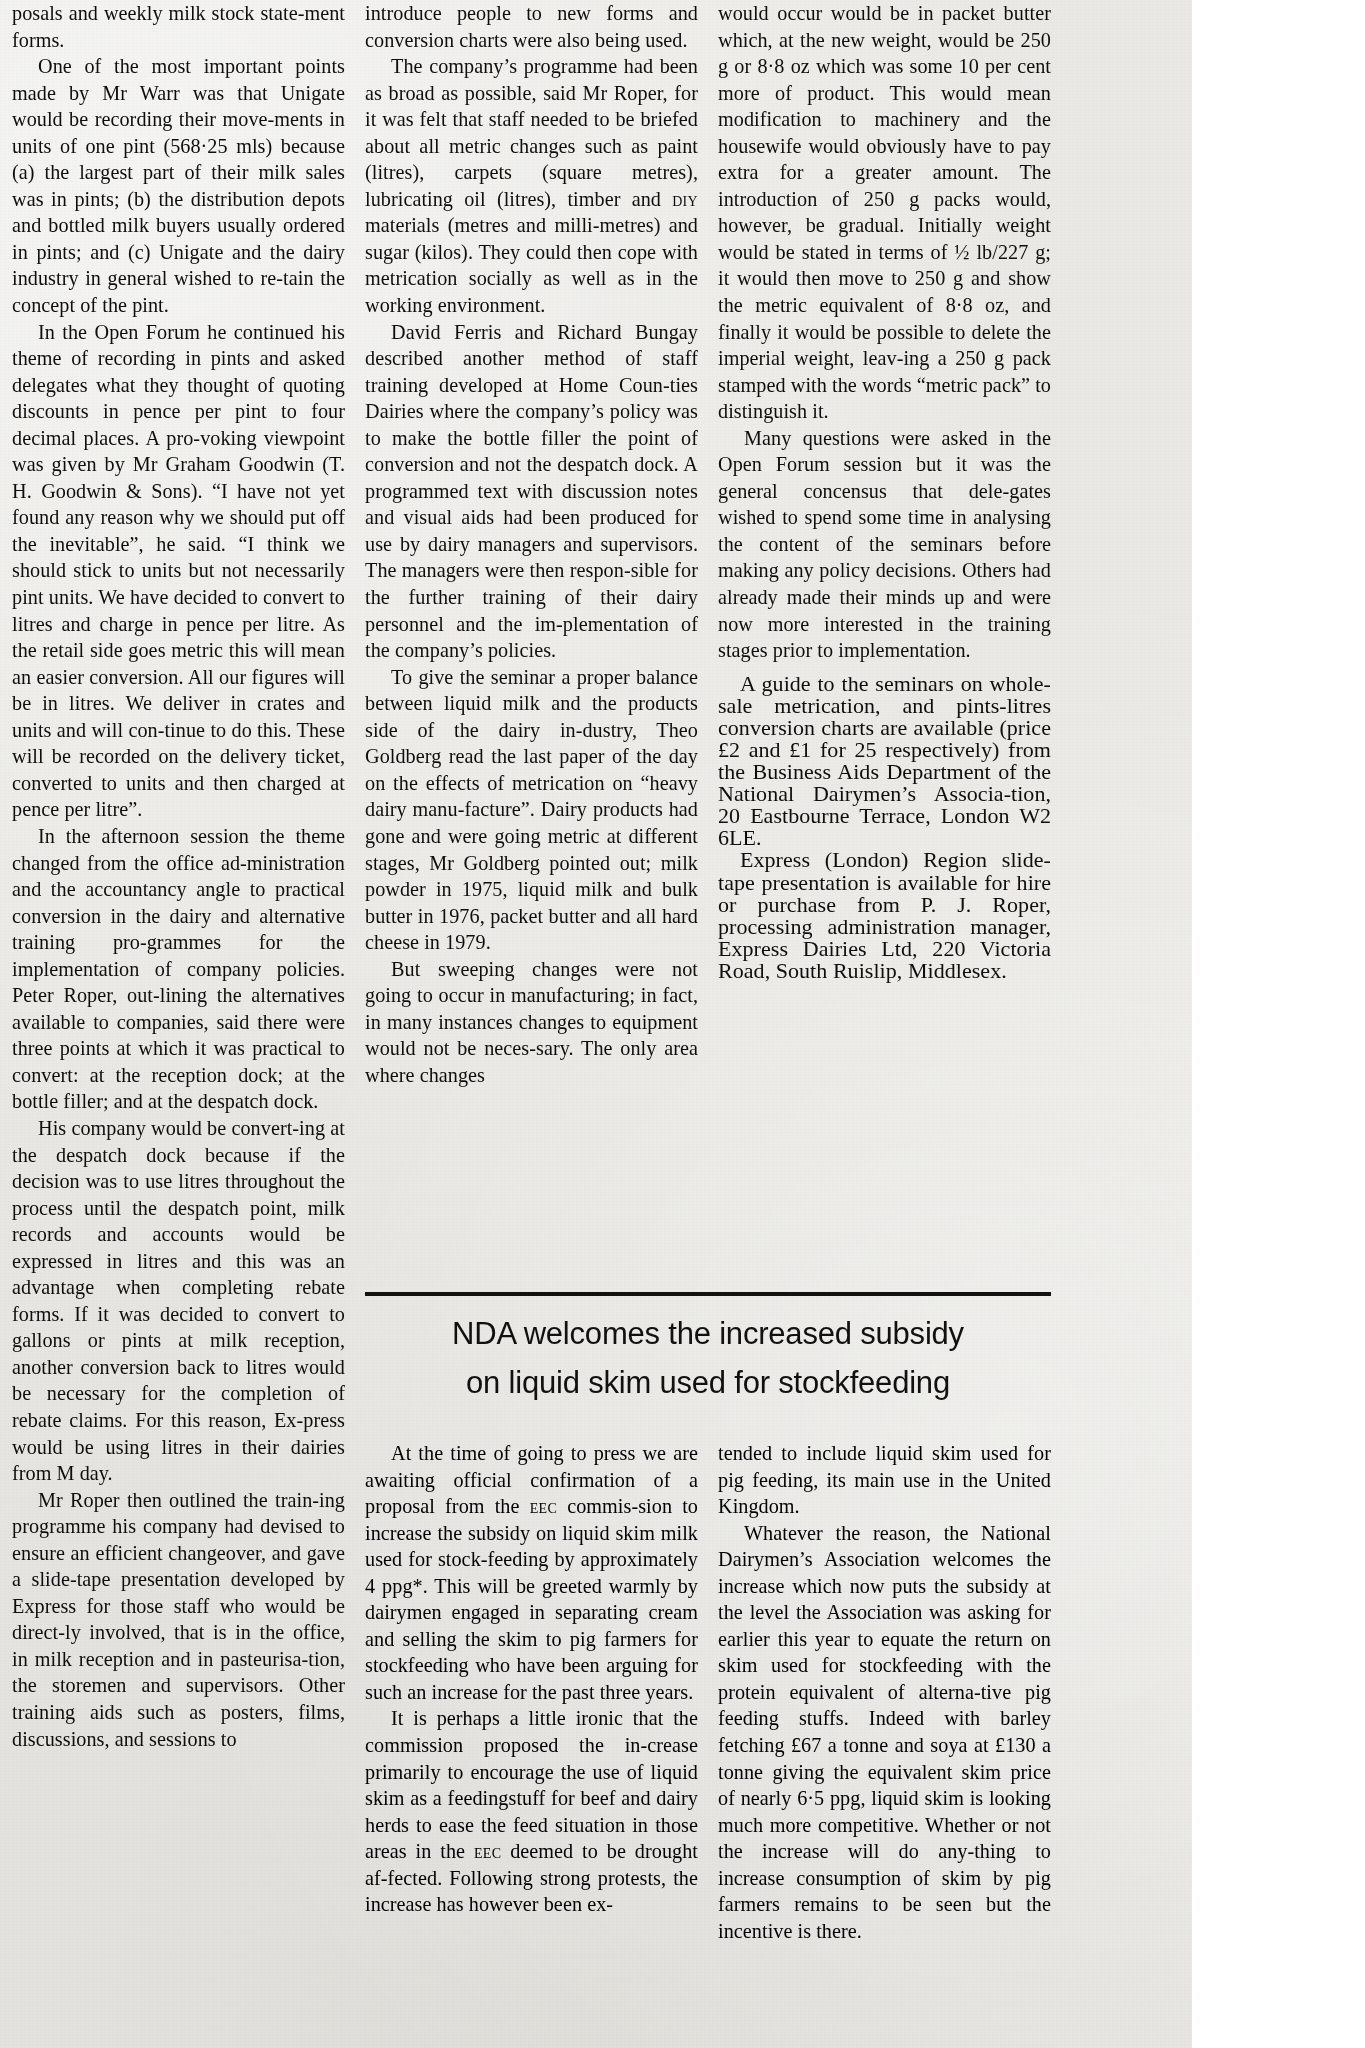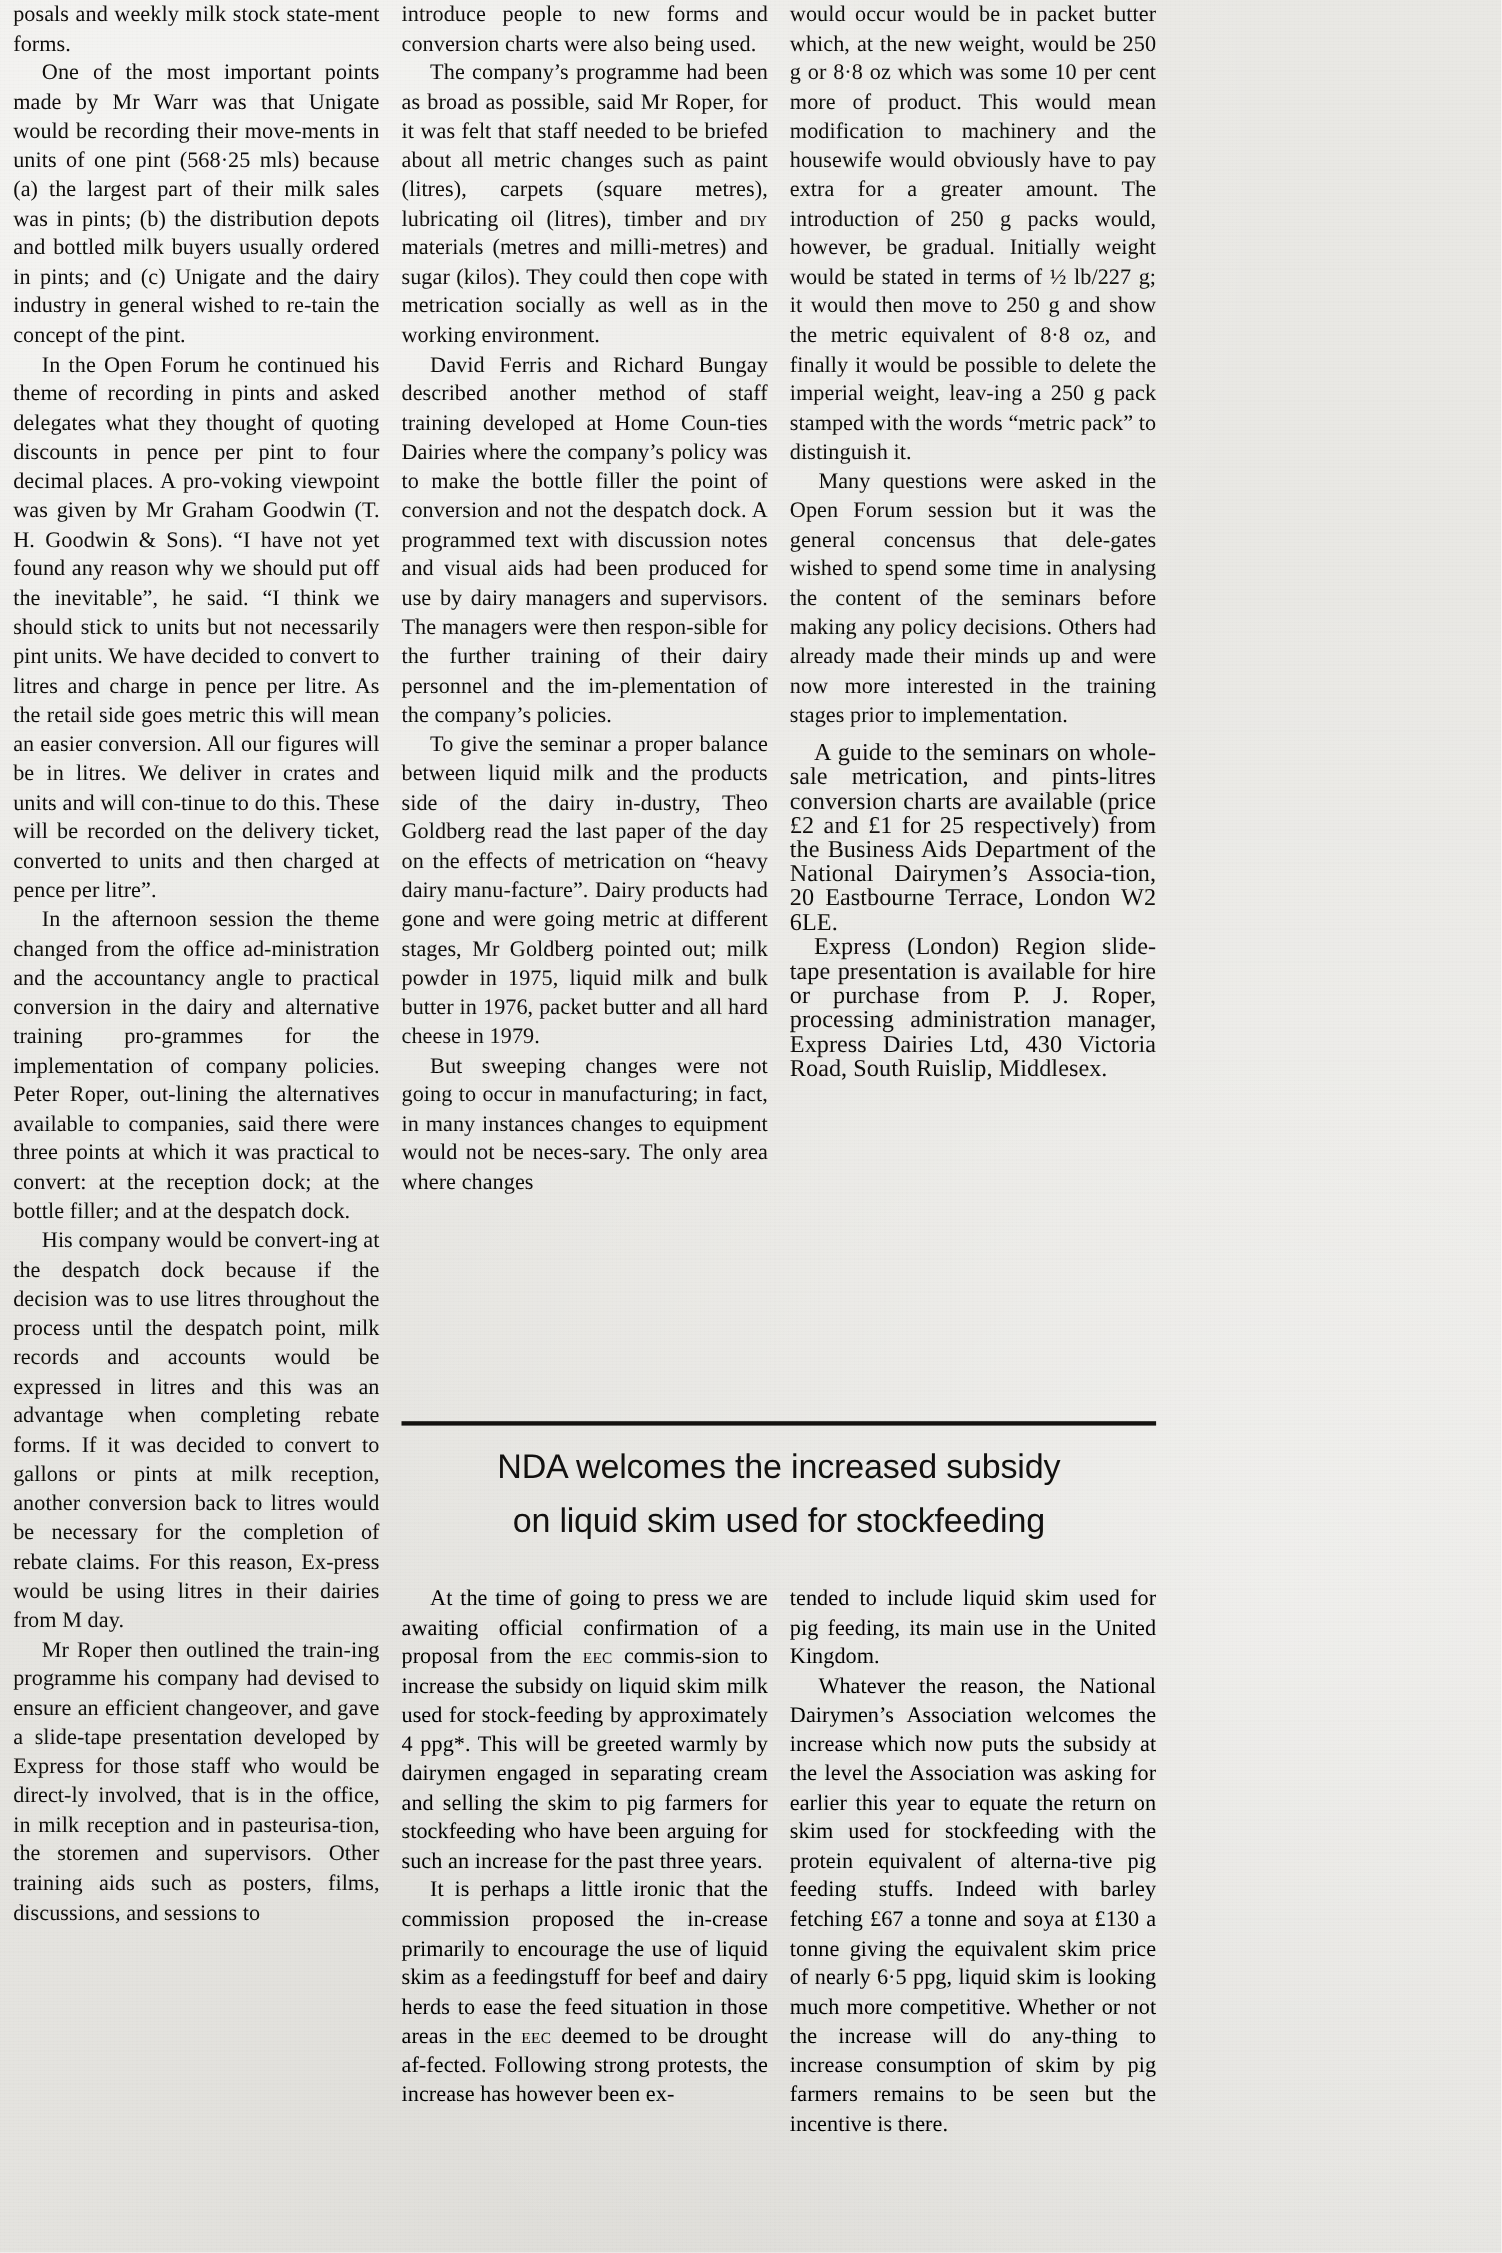--- a/index.html
+++ b/index.html
@@ -8,21 +8,21 @@
     background: #ffffff;
   }
   body {
     width: 1365px;
     height: 2048px;
     font-family: "Liberation Serif", "DejaVu Serif", serif;
   }
 
   #page {
     position: relative;
-    width: 1365px;
+    width: 1192px;
     height: 2048px;
     background-color: #e9e8e4;
     background-image:
       radial-gradient(circle at 12% 8%, rgba(255,255,255,0.55) 0%, rgba(255,255,255,0) 45%),
       radial-gradient(circle at 85% 70%, rgba(255,255,255,0.40) 0%, rgba(255,255,255,0) 50%),
       radial-gradient(circle at 50% 100%, rgba(200,198,192,0.35) 0%, rgba(255,255,255,0) 55%);
     overflow: hidden;
   }
 
   
@@ -129,21 +129,21 @@
     <p class="body">David Ferris and Richard Bungay described another method of staff training developed at Home Coun-ties Dairies where the company’s policy was to make the bottle filler the point of conversion and not the despatch dock. A programmed text with discussion notes and visual aids had been produced for use by dairy managers and supervisors. The managers were then respon-sible for the further training of their dairy personnel and the im-plementation of the company’s policies.</p>
     <p class="body">To give the seminar a proper balance between liquid milk and the products side of the dairy in-dustry, Theo Goldberg read the last paper of the day on the effects of metrication on “heavy dairy manu-facture”. Dairy products had gone and were going metric at different stages, Mr Goldberg pointed out; milk powder in 1975, liquid milk and bulk butter in 1976, packet butter and all hard cheese in 1979.</p>
     <p class="body">But sweeping changes were not going to occur in manufacturing; in fact, in many instances changes to equipment would not be neces-sary. The only area where changes</p>
   </div>
 
   <div class="col col-3">
     <p class="body cont">would occur would be in packet butter which, at the new weight, would be 250 g or 8·8 oz which was some 10 per cent more of product. This would mean modification to machinery and the housewife would obviously have to pay extra for a greater amount. The introduction of 250 g packs would, however, be gradual. Initially weight would be stated in terms of ½ lb/227 g; it would then move to 250 g and show the metric equivalent of 8·8 oz, and finally it would be possible to delete the imperial weight, leav-ing a 250 g pack stamped with the words “metric pack” to distinguish it.</p>
     <p class="body">Many questions were asked in the Open Forum session but it was the general concensus that dele-gates wished to spend some time in analysing the content of the seminars before making any policy decisions. Others had already made their minds up and were now more interested in the training stages prior to implementation.</p>
     <div style="margin-top:9px;">
       <p class="small">A guide to the seminars on whole-sale metrication, and pints-litres conversion charts are available (price £2 and £1 for 25 respectively) from the Business Aids Department of the National Dairymen’s Associa-tion, 20 Eastbourne Terrace, London W2 6LE.</p>
-      <p class="small">Express (London) Region slide-tape presentation is available for hire or purchase from P. J. Roper, processing administration manager, Express Dairies Ltd, 430 Victoria Road, South Ruislip, Middlesex.</p>
+      <p class="small">Express (London) Region slide-tape presentation is available for hire or purchase from P. J. Roper, processing administration manager, Express Dairies Ltd, 220 Victoria Road, South Ruislip, Middlesex.</p>
     </div>
   </div>
 
   <div id="feature">
     <div id="rule"></div>
     <h1 id="headline">NDA welcomes the increased subsidy
 on liquid skim used for stockfeeding</h1>
   </div>
 
   <div class="feat-col feat-col-2">

